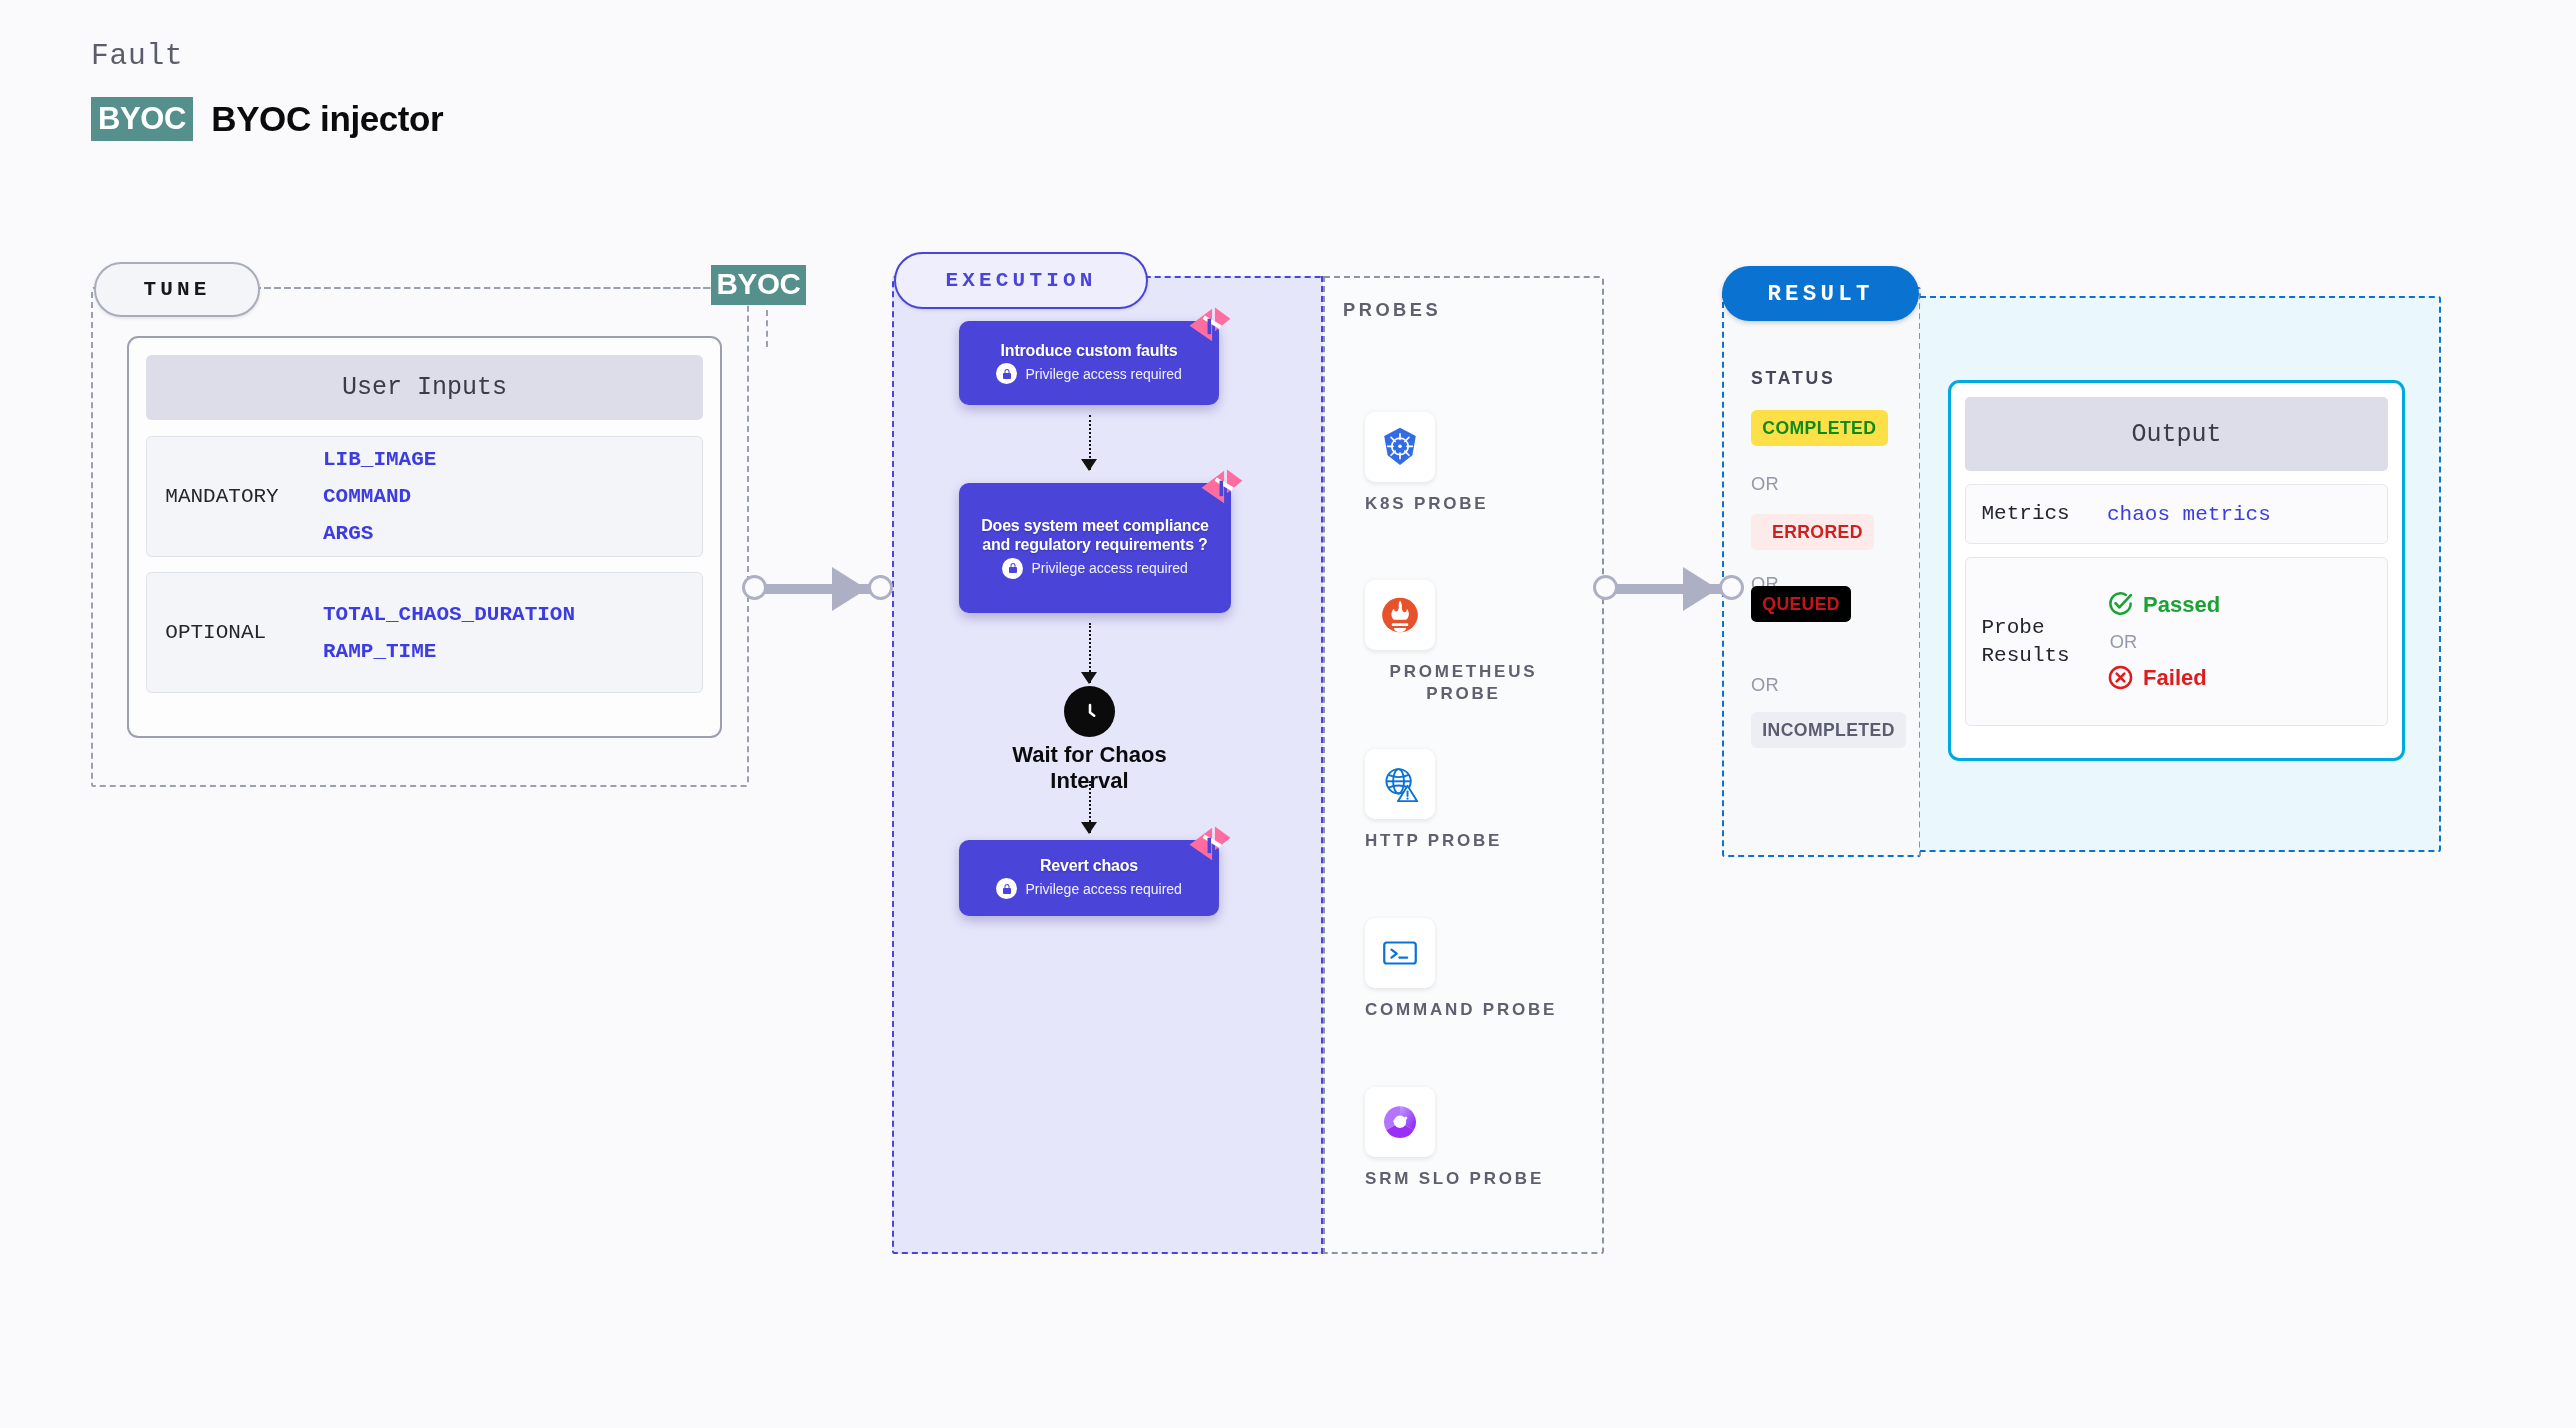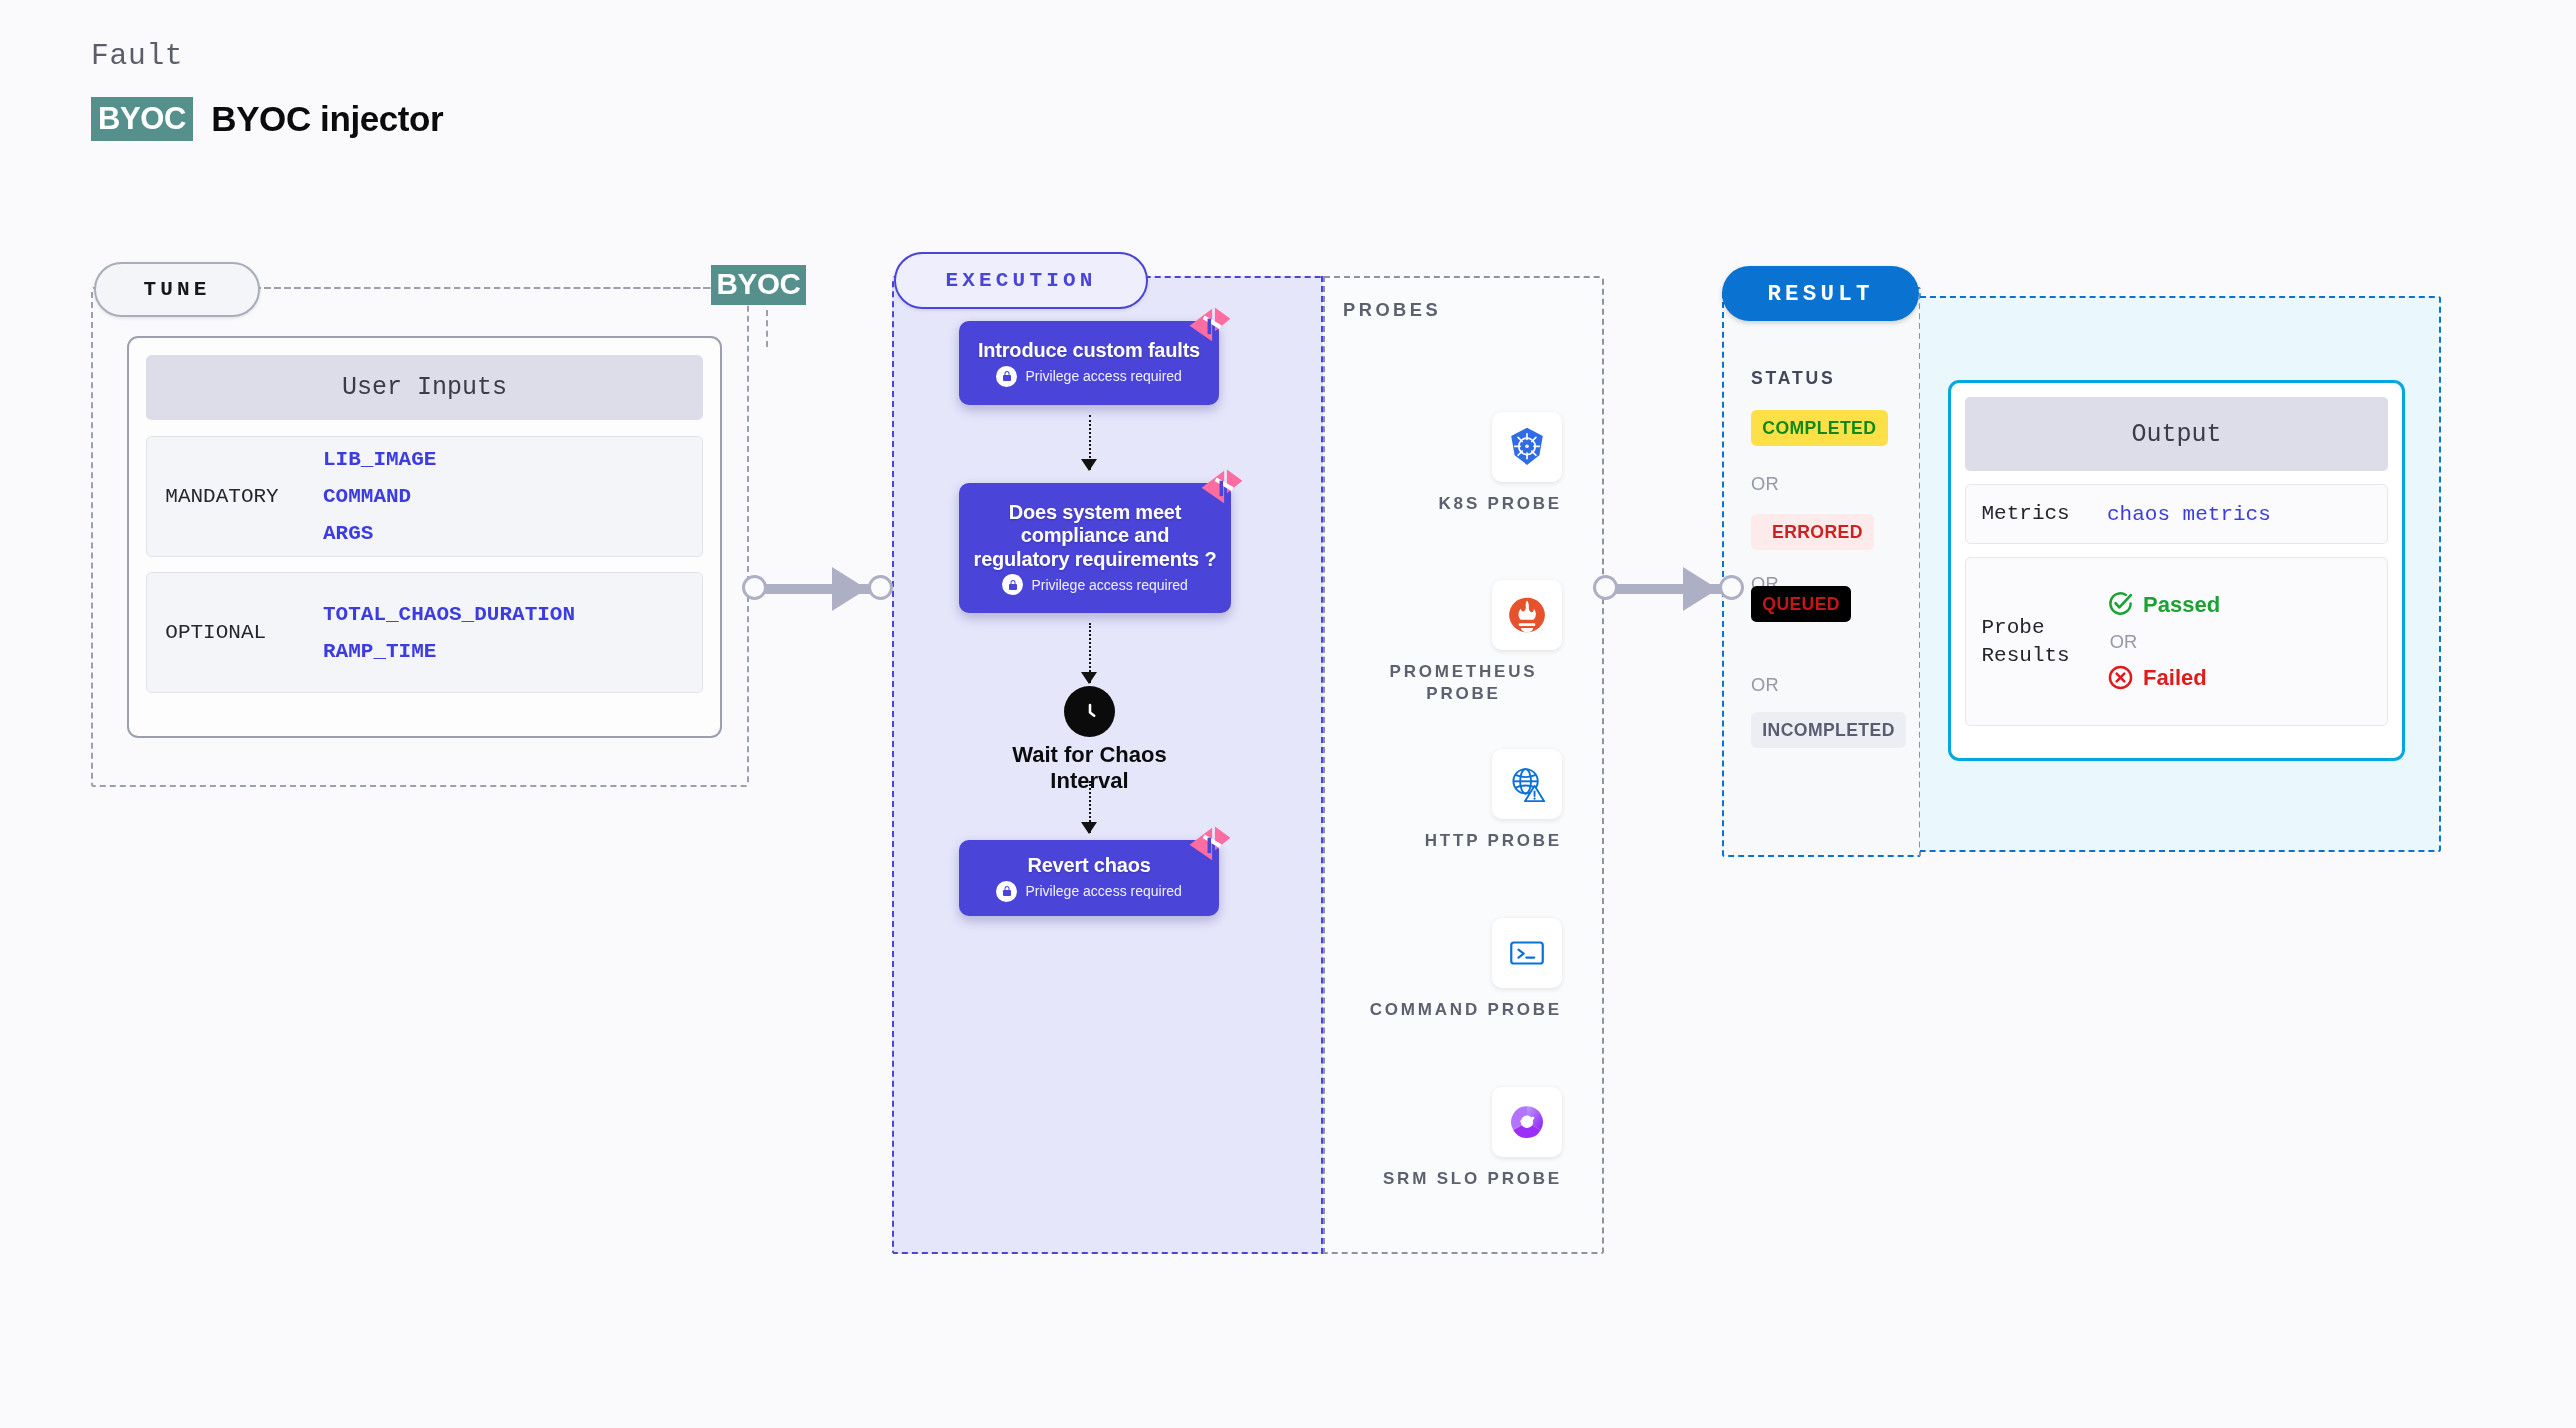--- a/index.html
+++ b/index.html
@@ -107,21 +107,21 @@
     border-left:2.8px dashed #4a44d8;z-index:5;
   }
 
   .flow-card{
     position:absolute;background:#4a44d8;border-radius:9.9px;
     box-shadow:0 4.2px 11.3px rgba(40,38,120,.28);
     display:flex;flex-direction:column;align-items:center;justify-content:center;
     color:#fff;text-align:center;box-sizing:border-box;padding:12.7px 14px;
   }
   .flow-card .card-title{
-    font-size:20px;font-weight:700;line-height:1.18;letter-spacing:-0.2px;
+    font-size:16px;font-weight:700;line-height:1.18;letter-spacing:-0.2px;
     text-shadow:0 1.4px 2.1px rgba(0,0,0,.22);
   }
   .priv{display:flex;align-items:center;gap:8.4px;margin-top:3px;}
   .priv-text{font-size:14px;font-weight:400;color:#f1f0ff;}
   .lock-badge{
     width:21px;height:21px;border-radius:50%;background:#fff;flex:none;
     display:flex;align-items:center;justify-content:center;
   }
   .harness-badge{
     position:absolute;right:-12.7px;top:-15.5px;width:44px;height:38px;
@@ -153,21 +153,21 @@
     position:absolute;left:984px;top:742px;width:211px;text-align:center;
     font-size:22px;font-weight:700;color:#0b0b0d;line-height:1.2;
   }
 
   #probes-title{
     position:absolute;left:1343px;top:299px;
     font-size:18.3px;font-weight:700;letter-spacing:3.5px;color:#5d606e;
   }
   .probe-item{
     position:absolute;left:1365px;width:197px;display:flex;flex-direction:column;
-    align-items:flex-end;
+    align-items:flex-start;
   }
   .probe-tile{
     width:70px;height:70px;background:#fff;border-radius:9.9px;
     box-shadow:0 1.4px 5.6px rgba(0,0,0,.09);
     display:flex;align-items:center;justify-content:center;
   }
   .probe-label{
     margin-top:11.3px;text-align:center;font-size:17px;font-weight:700;
     letter-spacing:2.8px;color:#5d606e;line-height:1.28;
   }

